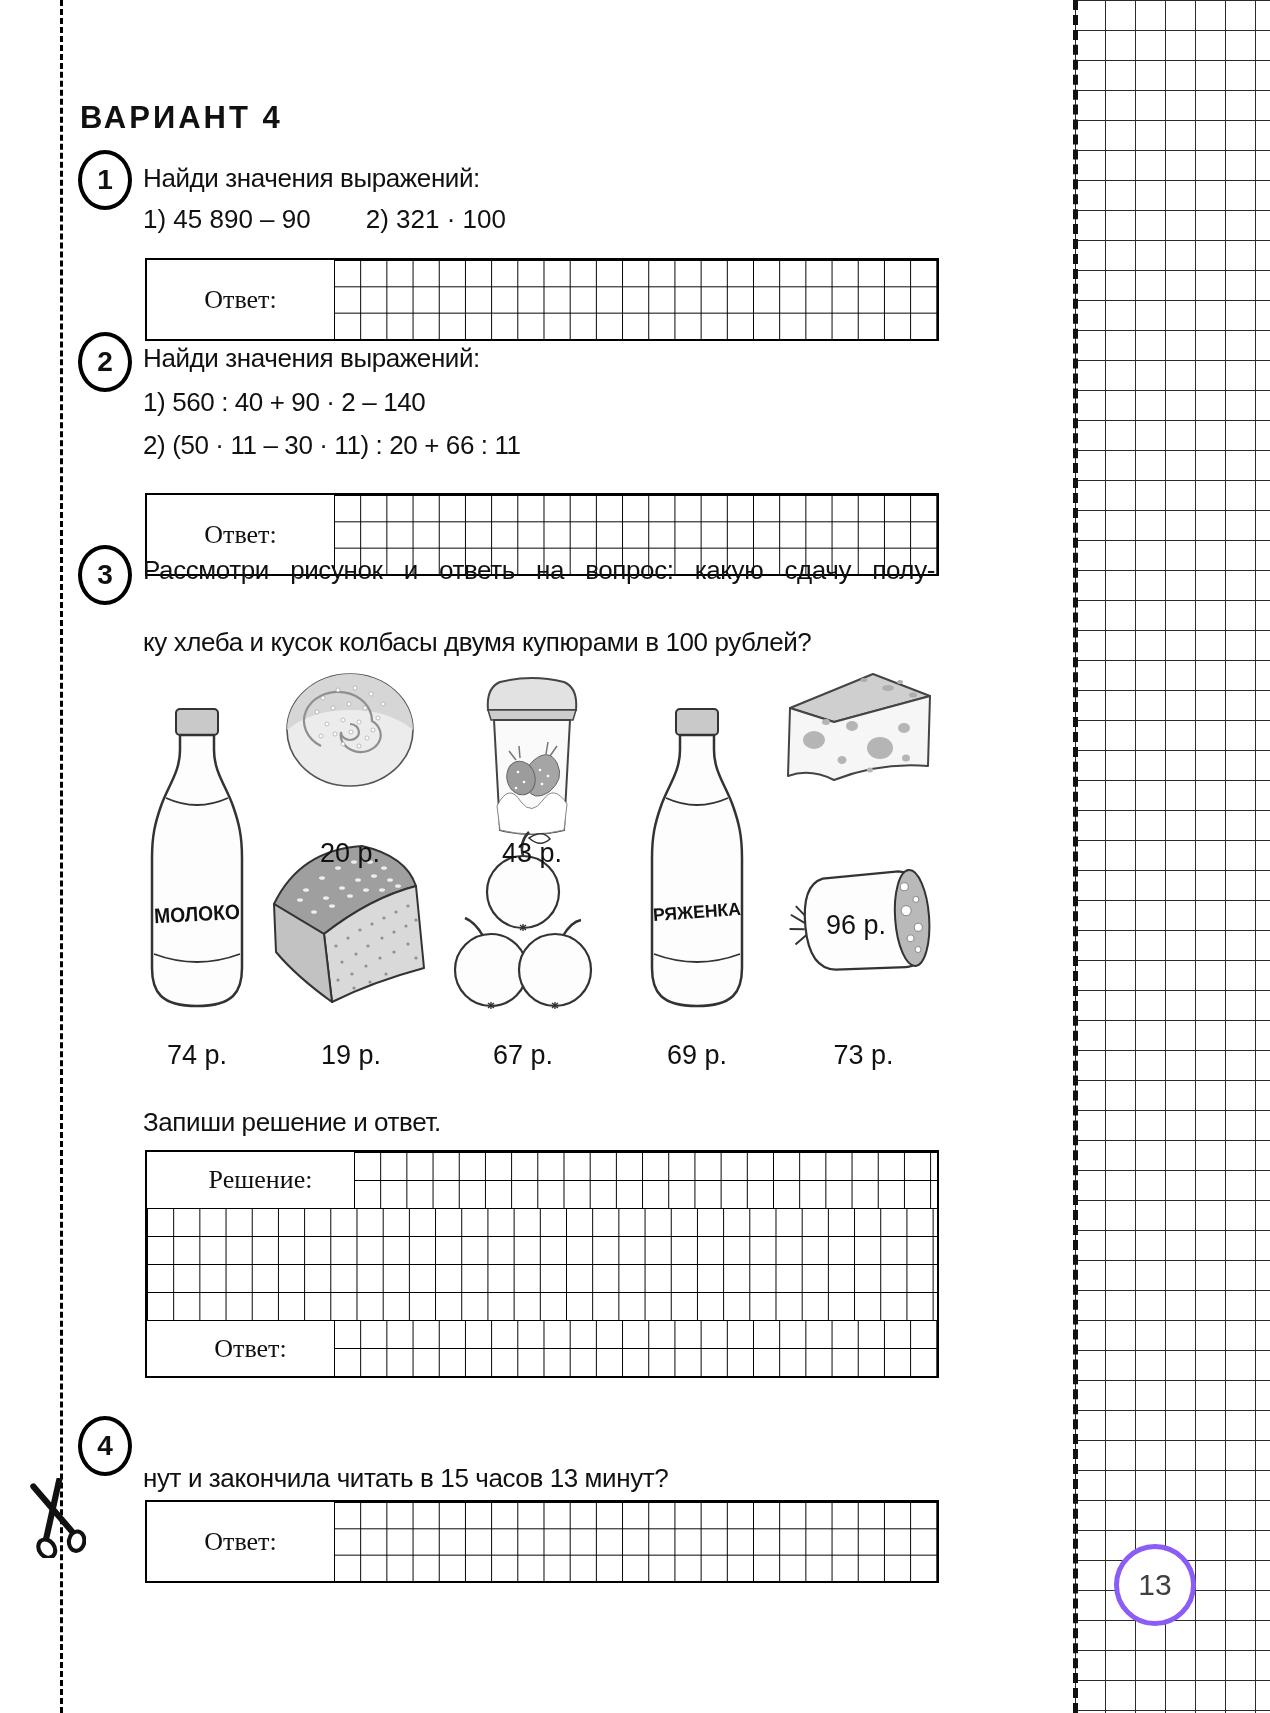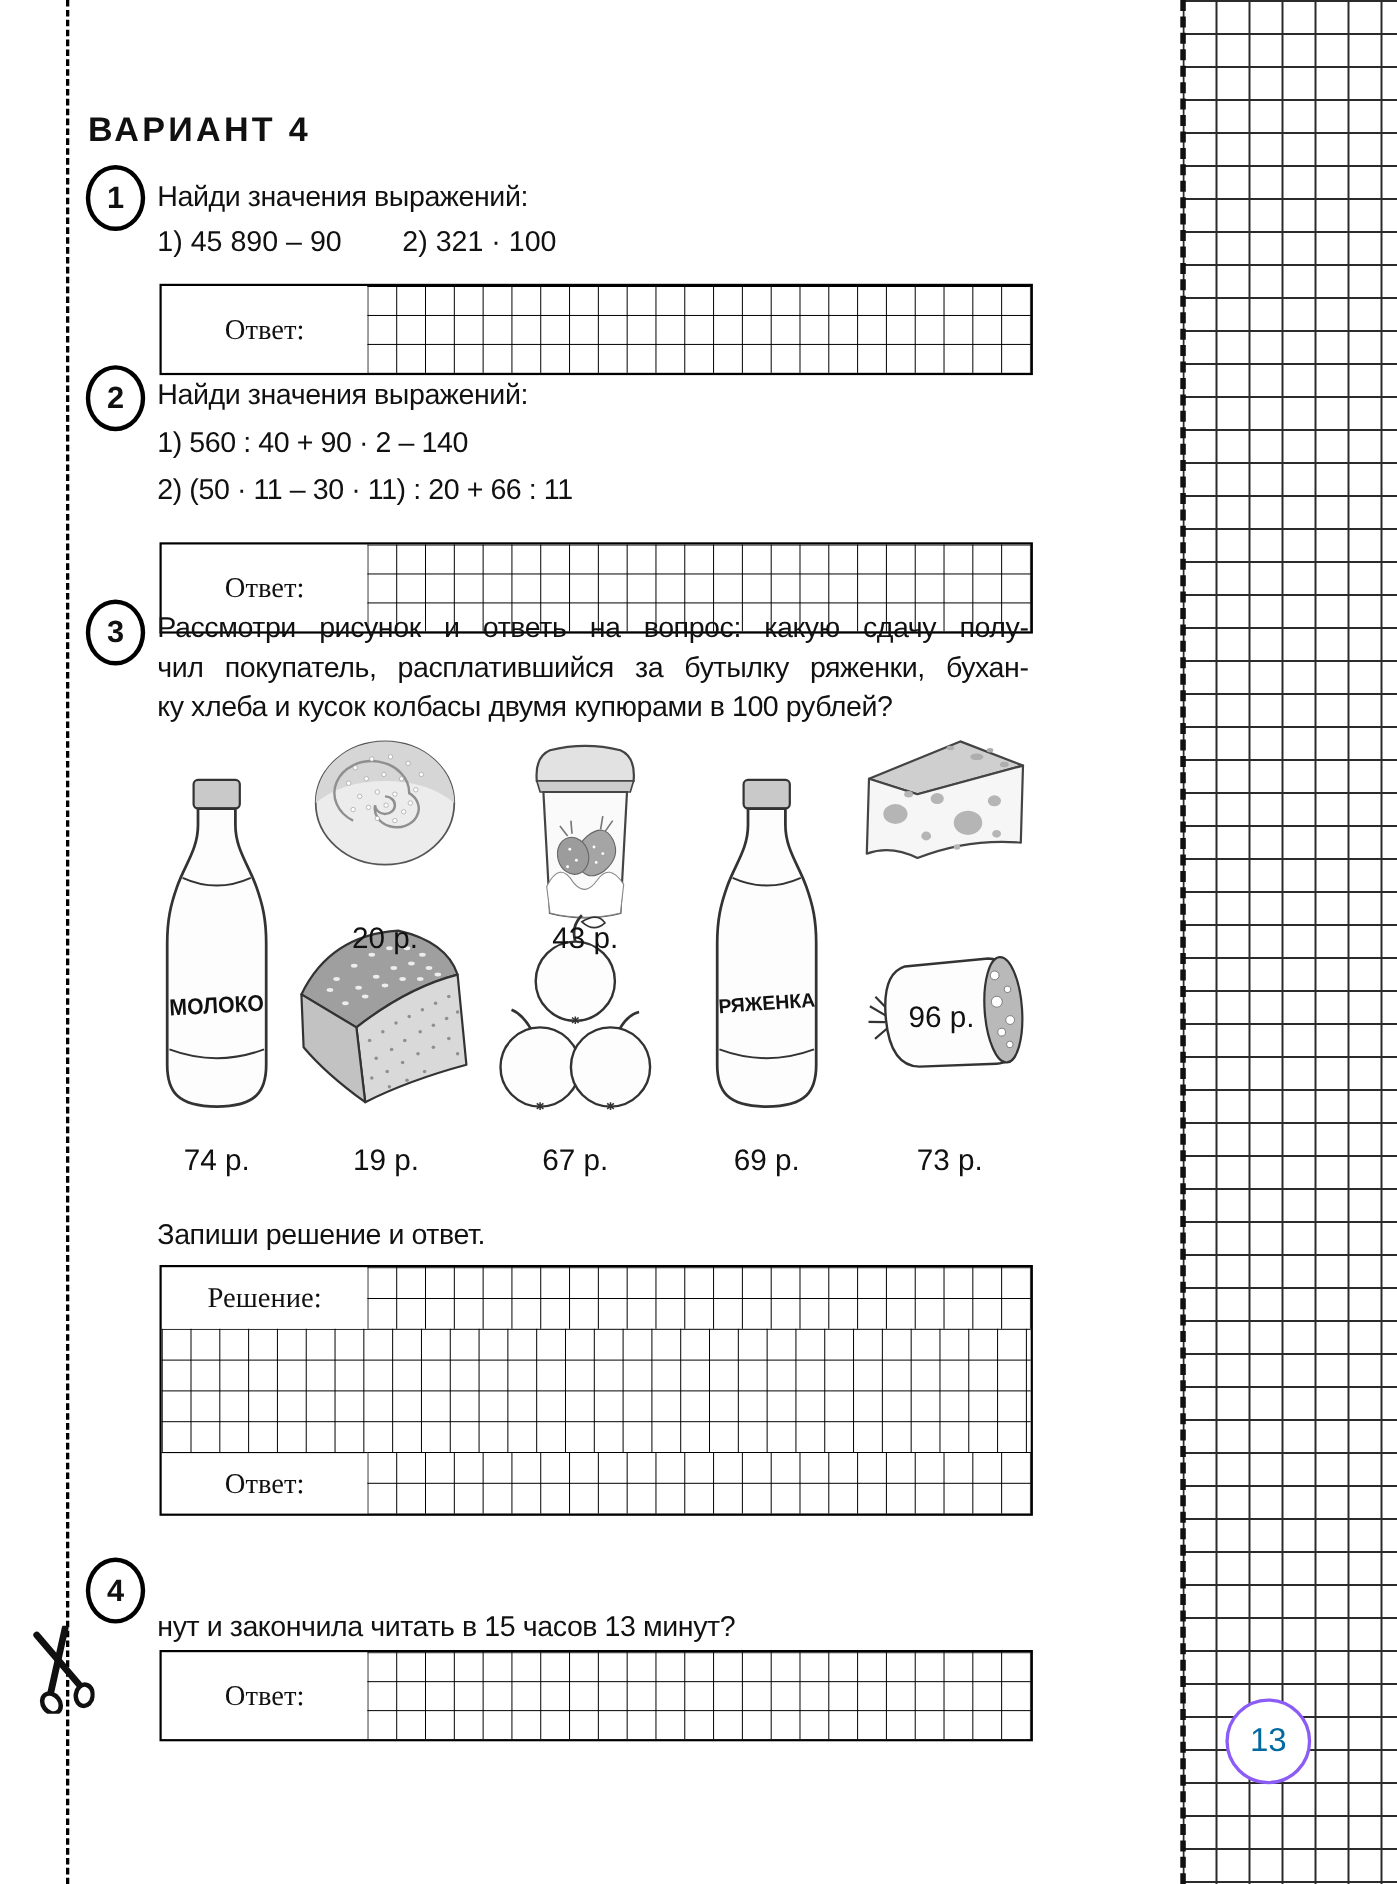--- a/index.html
+++ b/index.html
@@ -9,23 +9,23 @@
 
   
   .cutline{position:absolute;left:60px;top:0;height:1713px;width:0;border-left:3px dashed #000;}
 
   
   .sheet{position:absolute;left:1075px;top:0;width:195px;height:1713px;
     background-image:linear-gradient(to bottom,#2b2b2b 1.5px,transparent 1.5px),
                      linear-gradient(to right,#2b2b2b 1.5px,transparent 1.5px);
     background-size:30px 30px;}
   .sheetedge{position:absolute;left:1073px;top:0;height:1713px;width:0;border-left:5px dashed #111;}
-  .pagenum{position:absolute;left:1114px;top:1544px;width:72px;height:72px;border:3px solid #8b5cf6;
+  .pagenum{position:absolute;left:1114px;top:1544px;width:72px;height:72px;border:5px solid #8b5cf6;
     border-radius:50%;background:#fff;display:flex;align-items:center;justify-content:center;
-    font-size:30px;color:#0369a1;}
+    font-size:30px;color:#404040;}
 
   .title{position:absolute;left:80px;top:100px;width:870px;text-align:left;
     font-size:31px;font-weight:bold;letter-spacing:3px;}
 
   .qnum{position:absolute;width:46px;height:52px;border:4px solid #000;border-radius:50%;
     display:flex;align-items:center;justify-content:center;font-size:28px;font-weight:bold;}
 
   .ptext{position:absolute;left:143px;width:792px;font-size:26px;line-height:36px;letter-spacing:-0.4px;}
   .jline{text-align:justify;text-align-last:justify;}
   .exprrow{position:absolute;left:143px;display:flex;column-gap:55px;font-size:26px;}
@@ -37,21 +37,21 @@
   .ansgrid{flex:1;
     background-image:linear-gradient(to right,#000 1px,transparent 1px),
                      linear-gradient(to bottom,#000 1px,transparent 1px);
     background-size:26.2px 26.33px;}
   .h3{height:79px;}
 
   
   .solbox{position:absolute;left:145px;top:1150px;width:790px;border:2px solid #000;background:#fff;}
   .solrow{display:flex;}
   .sollabel{width:187px;display:flex;align-items:center;justify-content:center;
-    font-family:"Liberation Serif",serif;font-size:26px;}
+    font-family:"Liberation Serif",serif;font-size:26px;padding-left:20px;}
   .solgrid{flex:1;background-image:linear-gradient(to right,#000 1px,transparent 1px),
     linear-gradient(to bottom,#000 1px,transparent 1px);background-size:26.2px 28px;}
   .fullgrid{height:112px;background-image:linear-gradient(to right,#000 1px,transparent 1px),
     linear-gradient(to bottom,#000 1px,transparent 1px);background-size:26.2px 28px;}
   .rowh{height:56px;}
   .topline{border-top:1.5px solid #000;box-sizing:border-box;}
 
   .price{position:absolute;text-align:center;font-size:27px;}
   svg{display:block;}
 </style>
@@ -94,21 +94,20 @@
   <div class="ptext" style="top:340px">Найди значения выражений:</div>
   <div class="ptext" style="top:384px">1) 560 : 40 + 90 · 2 – 140</div>
   <div class="ptext" style="top:427px">2) (50 · 11 – 30 · 11) : 20 + 66 : 11</div>
   <div class="ansbox" style="top:493px">
     <div class="anslabel">Ответ:</div>
     <div class="ansgrid h3"></div>
   </div>
 
   <div class="qnum" style="left:78px;top:545px">3</div>
   <div class="ptext jline" style="top:552px">Рассмотри рисунок и ответь на вопрос: какую сдачу полу-</div>
-  <div class="ptext jline" style="top:588px">чил покупатель, расплатившийся за бутылку ряженки, бухан-</div>
   <div class="ptext" style="top:624px">ку хлеба и кусок колбасы двумя купюрами в 100 рублей?</div>
 
   <svg class="abs" style="left:145px;top:706px" width="104" height="306" viewBox="0 0 104 306">
     <rect x="31" y="3" width="42" height="26" rx="4" fill="#c9c9c9" stroke="#333" stroke-width="2"></rect>
     <path d="M35,29 L35,44 C35,66 23,80 16,100 C10,117 7,130 7,152 L7,262 C7,286 16,300 52,300 C88,300 97,286 97,262 L97,152 C97,130 94,117 88,100 C81,80 69,66 69,44 L69,29 Z" fill="#fdfdfd" stroke="#333" stroke-width="2.5" stroke-linejoin="round"></path>
     <path d="M21,92 Q52,106 83,92" fill="none" stroke="#333" stroke-width="1.8"></path>
     <path d="M9,248 Q52,264 95,248" fill="none" stroke="#333" stroke-width="1.8"></path>
     <text x="52" y="215" text-anchor="middle" font-size="21" font-weight="bold" fill="#111" textLength="86" lengthAdjust="spacingAndGlyphs" transform="rotate(-3 52 208)">МОЛОКО</text>
   </svg>
 

